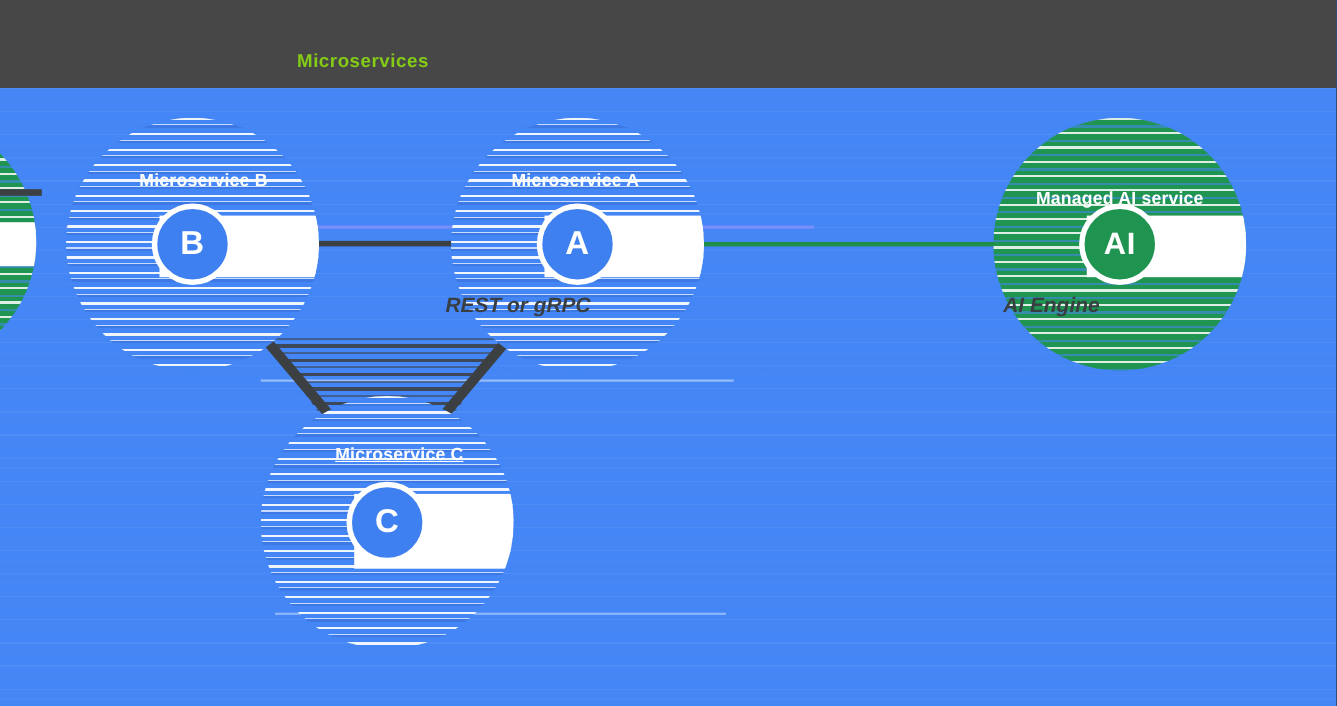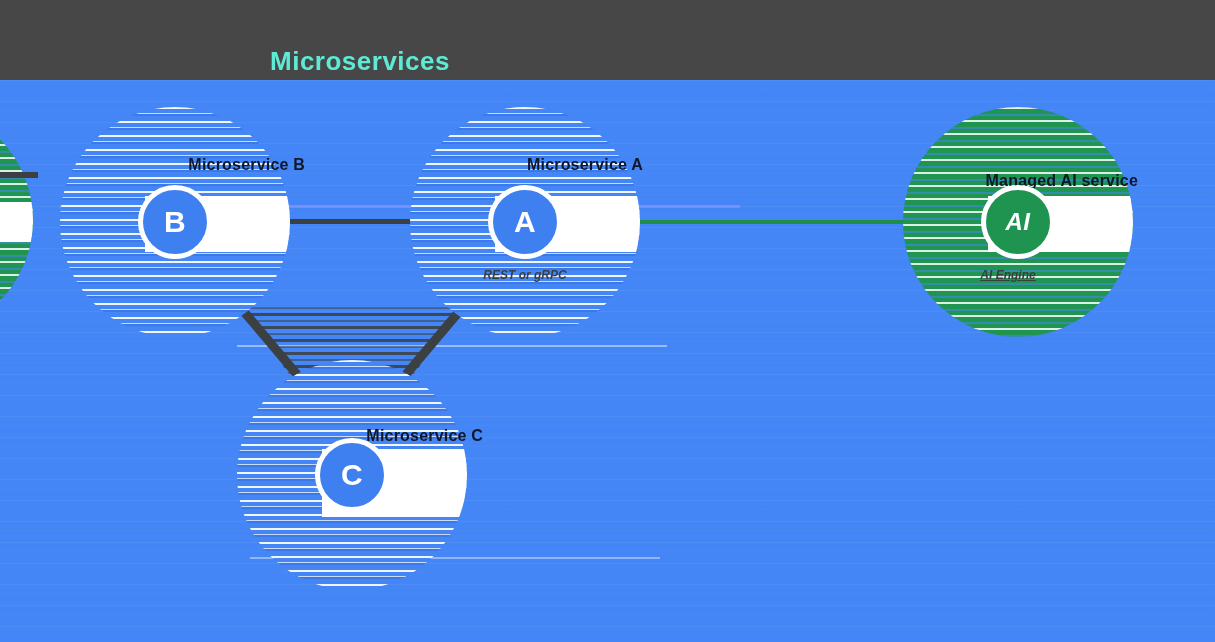--- a/index.html
+++ b/index.html
@@ -3,22 +3,22 @@
 <meta charset="utf-8">
 <style>
   html,body{margin:0;padding:0;background:#222;}
   #stage{
     position:relative;width:1215px;height:642px;overflow:hidden;
     background:#4486f5;font-family:"Liberation Sans",sans-serif;
   }
   
   .titlebar{position:absolute;left:0;top:0;width:100%;height:80px;background:#474747;}
   .titlebar .title{
-    position:absolute;left:270px;top:46px;font-size:26px;font-weight:700;
-    color:#5eead4;letter-spacing:.5px;white-space:nowrap;
+    position:absolute;left:270px;top:46px;font-size:17px;font-weight:700;
+    color:#84cc16;letter-spacing:.5px;white-space:nowrap;
   }
   
   .streaks{
     position:absolute;left:0;top:80px;right:0;bottom:0;pointer-events:none;
     background:repeating-linear-gradient(180deg,
       rgba(255,255,255,.05) 0 1px, rgba(255,255,255,0) 1px 9px,
       rgba(120,150,240,.10) 9px 10px, rgba(255,255,255,0) 10px 21px);
   }
   .streak{position:absolute;pointer-events:none;}
   
@@ -40,27 +40,27 @@
         rgba(68,134,245,.55) 7px 9px, rgba(255,255,255,0) 9px 13px);
     background-color:#1f9551;
   }
   .band{position:absolute;left:37%;right:0;height:56px;background:#ffffff;}
   .smallcircle{
     position:absolute;width:64px;height:64px;border-radius:50%;
     border:5px solid #ffffff;display:flex;align-items:center;justify-content:center;
     color:#ffffff;font-weight:700;font-size:30px;letter-spacing:.5px;
   }
   .smallcircle.blue{background:#3f80f0;}
-  .smallcircle.green{background:#1e9450;font-size:24px;font-style:italic;}
+  .smallcircle.green{background:#1e9450;font-size:28px;}
   .nodelabel{
-    position:absolute;width:240px;text-align:right;font-size:16px;font-weight:700;
-    color:#0f172a;letter-spacing:.2px;white-space:nowrap;
+    position:absolute;width:240px;text-align:center;font-size:16px;font-weight:700;
+    color:#ffffff;letter-spacing:.2px;white-space:nowrap;
   }
   .sublabel{
-    position:absolute;width:240px;text-align:center;font-size:12px;font-weight:700;
+    position:absolute;width:240px;text-align:left;font-size:19px;font-weight:700;
     font-style:italic;color:#393e43;white-space:nowrap;
   }
   
   .conn{position:absolute;}
   .conn.dark{background:#3c4043;}
   .conn.green{background:#1e8e49;}
   .diag{transform-origin:0 50%;}
   .wedge{
     position:absolute;left:230px;top:300px;width:240px;height:90px;
     clip-path:polygon(5% 8%, 97% 8%, 74% 92%, 27% 92%);
@@ -113,30 +113,30 @@
     <div class="smallcircle blue" style="left:488px;top:185px;">
       <span>A</span>
     </div>
     <div class="sublabel" style="left:405px;top:268px;">REST or gRPC</div>
   </div>
 
   <div>
     <div class="bigcircle blue" style="left:237px;top:360px;">
       <div class="band" style="top:89px;height:68px;"></div>
     </div>
-    <div class="nodelabel" style="left:243px;top:427px;">Microservice C</div>
+    <div class="nodelabel" style="left:243px;top:405px;text-decoration:underline;">Microservice C</div>
     <div class="smallcircle blue" style="left:315px;top:438px;">
       <span>C</span>
     </div>
   </div>
 
   <div>
     <div class="bigcircle green" style="left:903px;top:107px;">
       <div class="band" style="top:89px;"></div>
     </div>
     <div class="nodelabel" style="left:898px;top:172px;">Managed AI service</div>
     <div class="smallcircle green" style="left:981px;top:185px;">
       <span>AI</span>
     </div>
-    <div class="sublabel" style="left:888px;top:268px;text-decoration:underline;">AI Engine</div>
+    <div class="sublabel" style="left:912px;top:268px;">AI Engine</div>
   </div>
 
 </div>
 
 </body></html>

